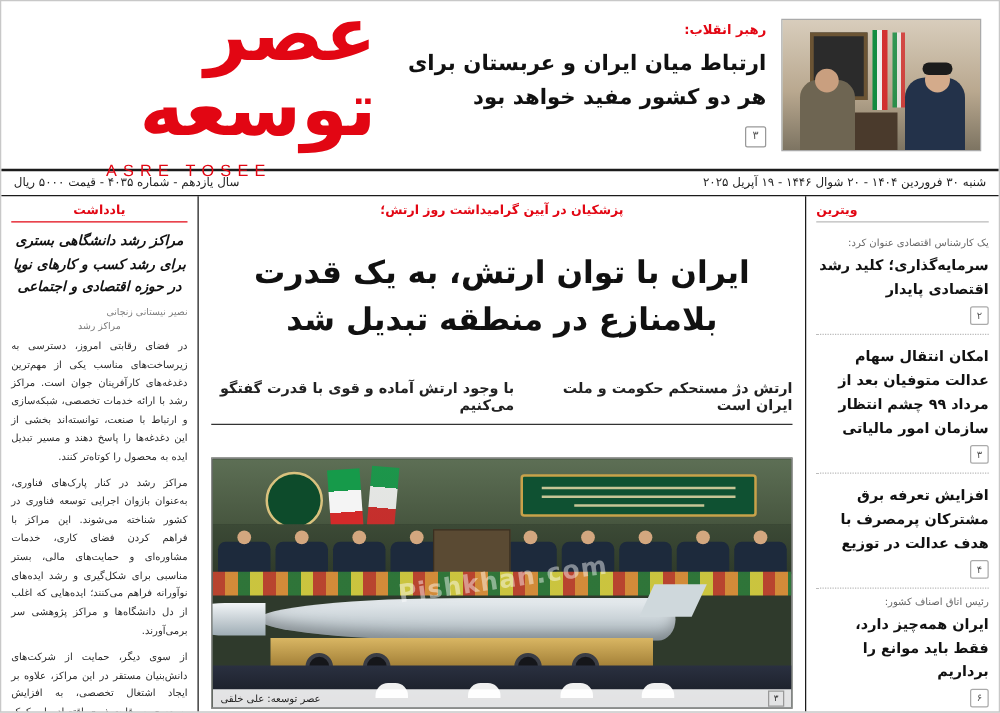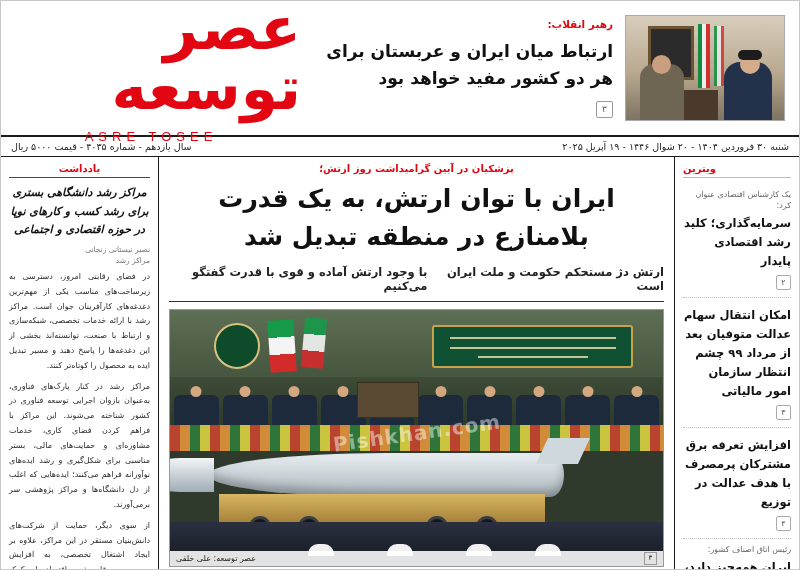--- a/index.html
+++ b/index.html
@@ -170,21 +170,21 @@
   
   .content {
     display: flex;
     flex-direction: row;
     height: calc(570px - 136px - 20px);
     box-sizing: border-box;
   }
 
   
   .sidebar {
-    width: 125px;
+    width: 155px;
     border-left: 1px solid #1b1b1b;
     box-sizing: border-box;
     padding: 6px 8px 4px 8px;
     direction: rtl;
   }
   .sb-head {
     display: flex;
     justify-content: space-between;
     align-items: center;
     border-bottom: 1px solid #bbb;
@@ -231,20 +231,21 @@
   }
 
   
   .main {
     flex: 1;
     box-sizing: border-box;
     padding: 6px 10px 4px 10px;
     direction: rtl;
     display: flex;
     flex-direction: column;
+    gap: 19px;
   }
   .main-kicker {
     color: #e20613;
     font-size: 10px;
     font-weight: bold;
     text-align: center;
     margin-bottom: 6px;
   }
   .main-headline {
     font-size: 25px;
@@ -390,21 +391,21 @@
     font-style: italic;
   }
   .lc-byline {
     font-size: 7.5px;
     color: #777;
     margin-bottom: 2px;
   }
   .lc-place {
     font-size: 7.5px;
     color: #777;
-    text-align: right;
+    text-align: center;
     margin-bottom: 5px;
   }
   .lc-para {
     font-size: 8px;
     line-height: 1.85;
     color: #2a2a2a;
     text-align: justify;
     margin-bottom: 6px;
   }
 </style>

